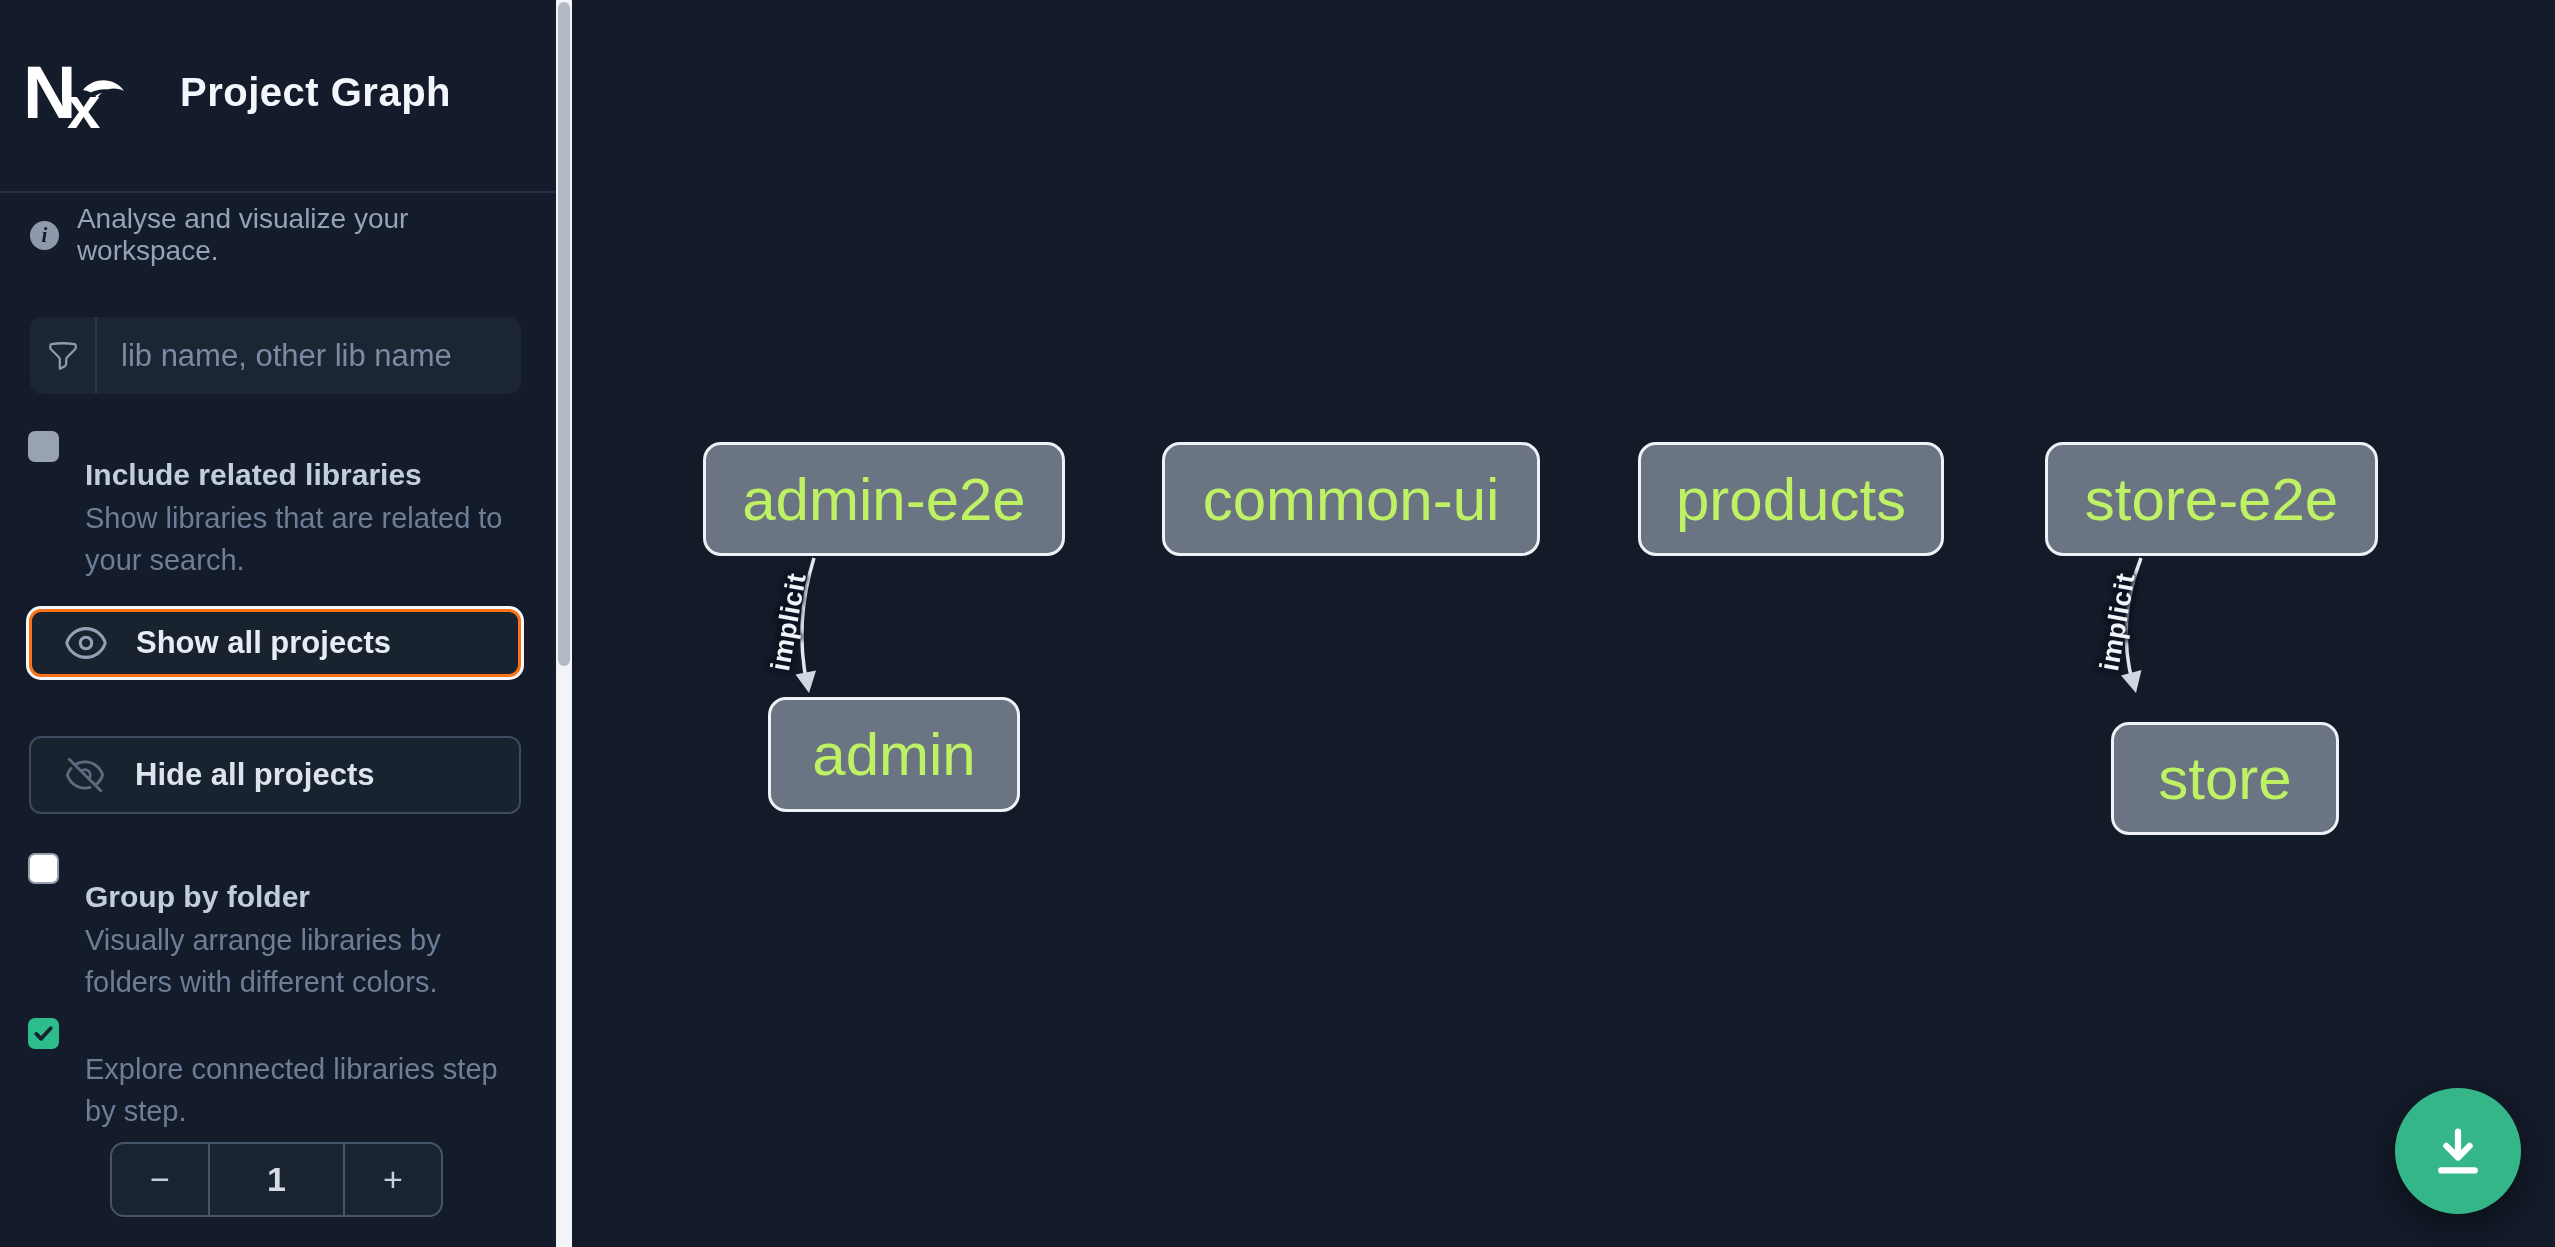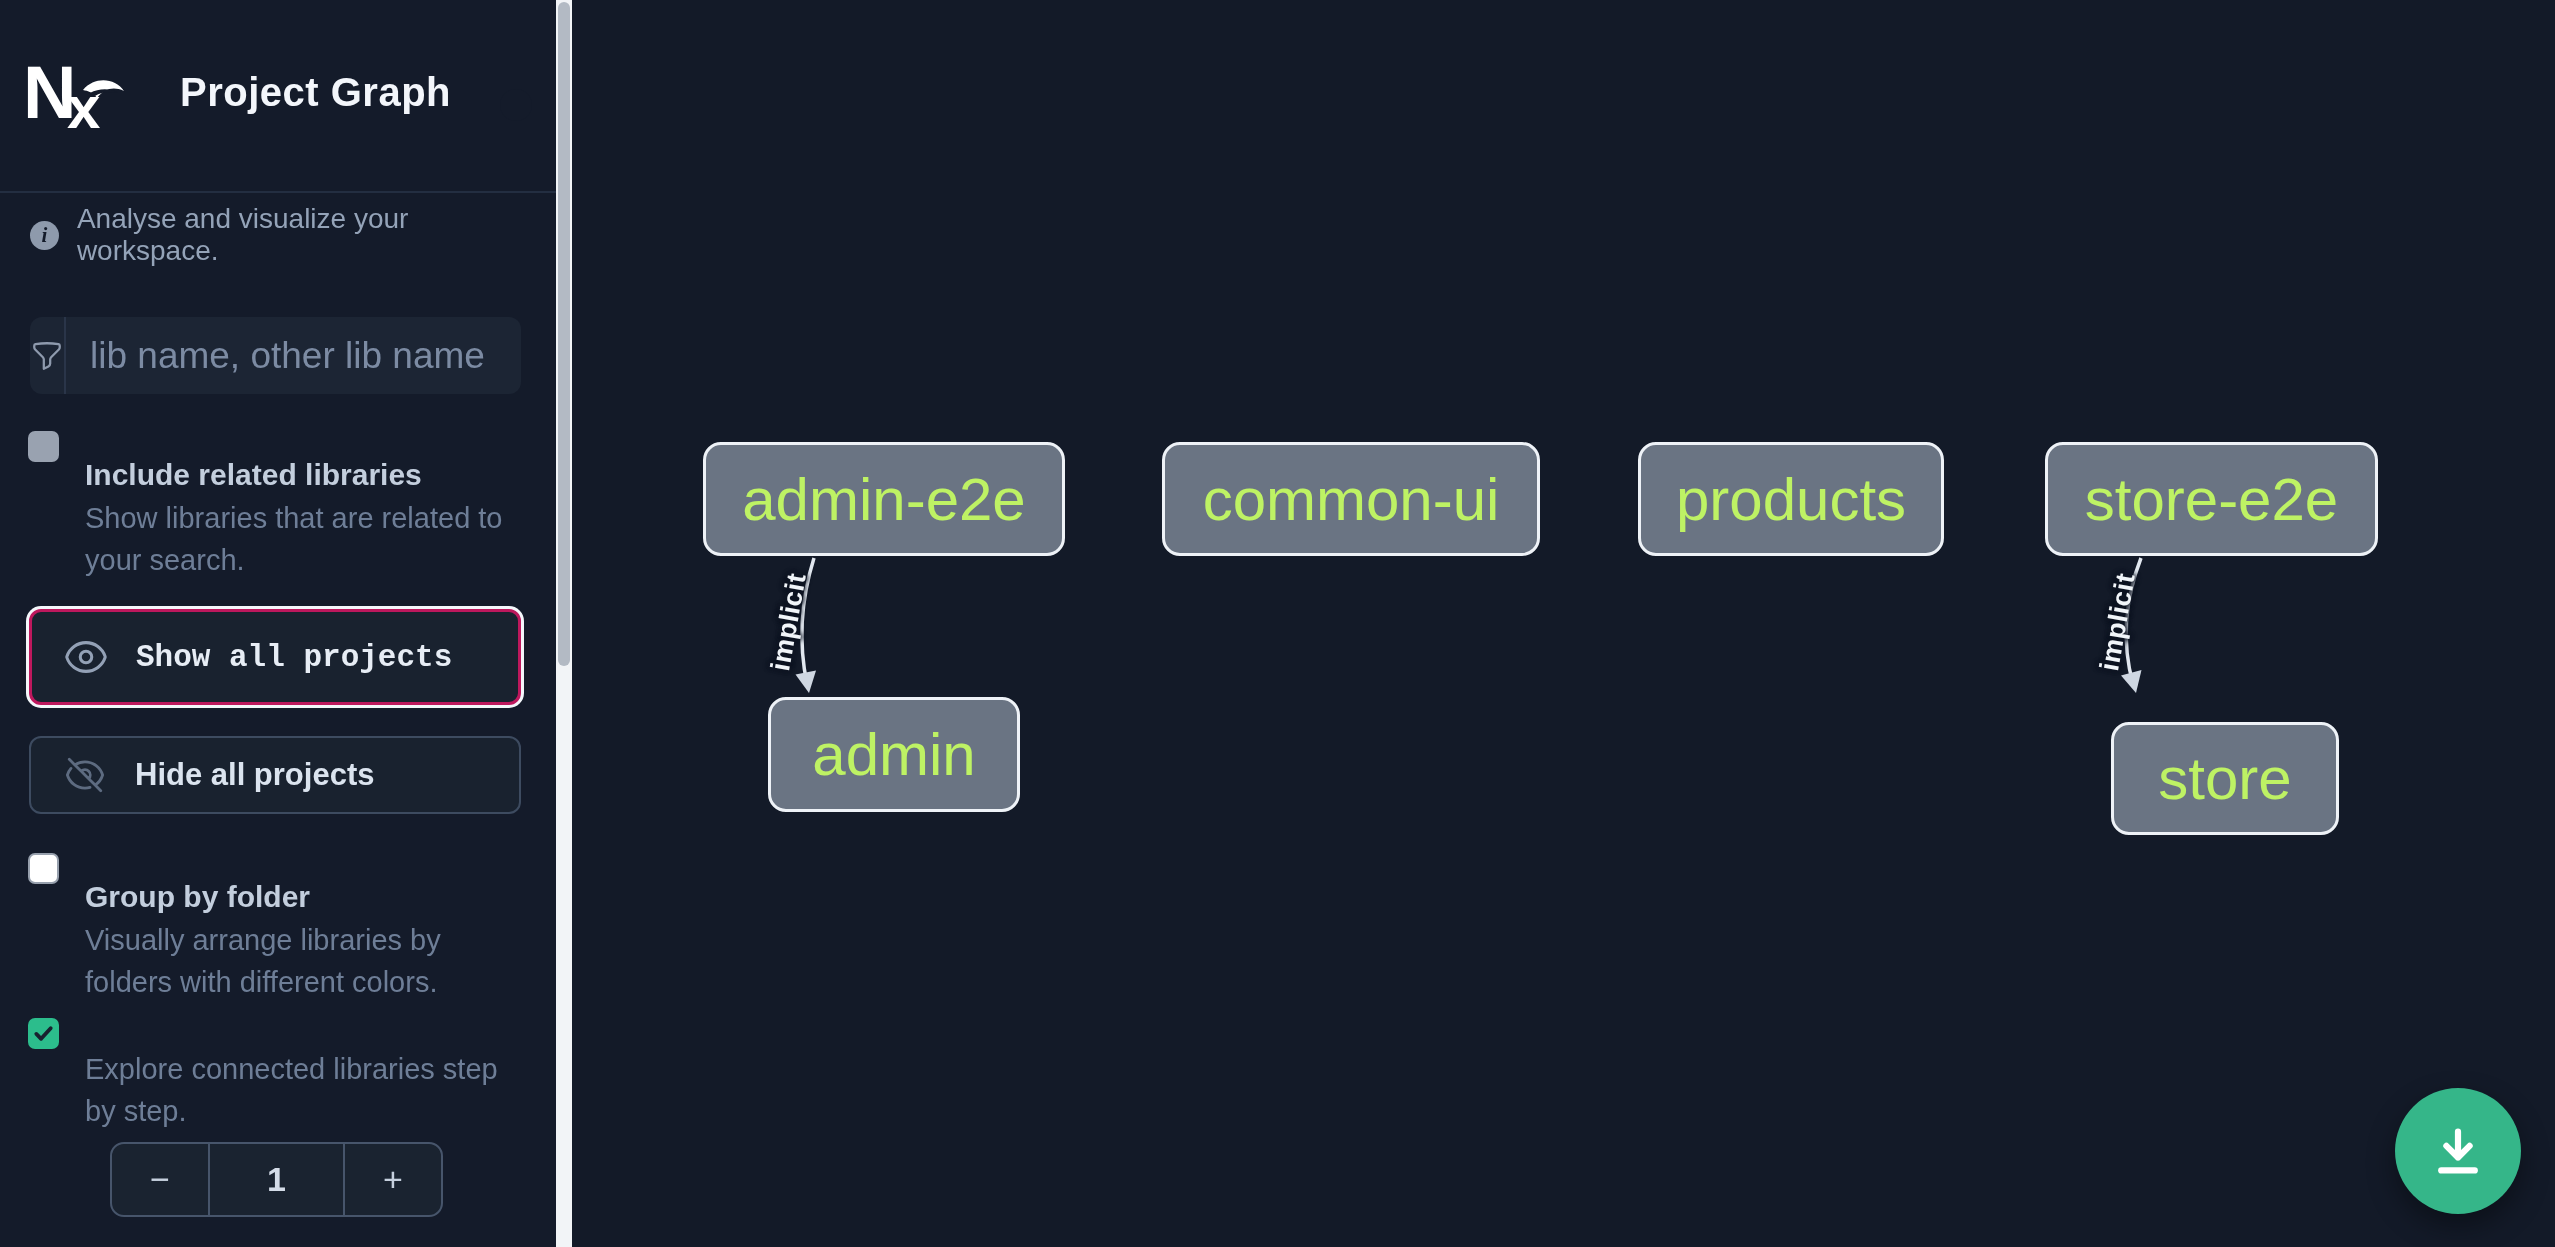--- a/index.html
+++ b/index.html
@@ -19,42 +19,42 @@
   .tagline{position:absolute;left:30px;top:203px;display:flex;align-items:center;gap:18px;}
   .info-icon{width:29px;height:29px;border-radius:50%;background:#8e9aac;color:#141b2a;
              display:flex;align-items:center;justify-content:center;font-size:21px;font-weight:800;font-family:"Liberation Serif",serif;font-style:italic;}
   .tagline-text{font-size:28px;color:#94a3b8;font-weight:500;}
 
   .search{position:absolute;left:30px;top:317px;width:491px;height:77px;background:#1c2534;border-radius:12px;
           display:flex;align-items:stretch;overflow:hidden;}
   .search-icon-cell{width:65px;display:flex;align-items:center;justify-content:center;border-right:2px solid #2a3549;color:#8e9aad;}
   .search-icon-cell svg{width:34px;height:34px;}
   .search input{flex:1;background:transparent;border:none;outline:none;padding:0 0 0 24px;
-                font-size:37px;color:#3b82f6;font-family:"Liberation Sans",sans-serif;}
+                font-size:31px;color:#3b82f6;font-family:"Liberation Sans",sans-serif;}
   .search input::placeholder{color:#7c8ba3;opacity:1;}
 
   .opt{position:absolute;left:28px;display:flex;gap:26px;}
   .opt-box{flex:0 0 auto;width:31px;height:31px;border-radius:7px;margin-top:2px;cursor:pointer;}
   .box-dim{background:#99a2b0;}
   .box-white{background:#ffffff;border:2px solid #97a0ad;width:27px;height:27px;}
   .box-green{background:#2cbd8c;display:flex;align-items:center;justify-content:center;}
   .box-green svg{width:23px;height:23px;}
   .opt-text{width:447px;margin-top:28px;}
   .opt-label{font-size:30px;font-weight:600;color:#c3cedd;line-height:36px;cursor:pointer;}
   .opt-desc{font-size:29px;color:#6e7e97;line-height:42px;margin-top:4px;}
 
   #opt-related{top:429px;}
   #opt-folder{top:851px;}
   #opt-proximity{top:1016px;}
 
   .sb-btn{position:absolute;left:29px;width:492px;border-radius:12px;background:#19222f;
           display:flex;align-items:center;cursor:pointer;font-family:"Liberation Sans",sans-serif;}
   .sb-btn .btn-icon{width:48px;margin-left:24px;display:flex;align-items:center;justify-content:center;}
   .sb-btn .btn-label{margin-left:26px;font-size:31px;font-weight:600;}
-  #btn-show{top:609px;height:96px;border:3px solid #be185d;box-shadow:0 0 0 3px #f4f7fb;box-sizing:border-box;font-family:Liberation Mono, monospace;}
+  #btn-show{top:609px;height:68px;border:3px solid #f97316;box-shadow:0 0 0 3px #f4f7fb;box-sizing:border-box;}
   #btn-show .btn-icon{color:#93a1b6;}
   #btn-show .btn-icon svg{width:46px;height:46px;}
   #btn-show .btn-label{color:#e7edf5;}
   #btn-hide{top:736px;height:78px;border:2px solid #3d4b60;box-sizing:border-box;}
   #btn-hide .btn-icon{color:#5d6b80;}
   #btn-hide .btn-icon svg{width:42px;height:42px;}
   #btn-hide .btn-label{color:#dbe4ef;}
 
   .stepper{position:absolute;left:110px;top:1142px;width:333px;height:75px;border:2px solid #47556b;
            border-radius:14px;background:#1a2330;display:flex;box-sizing:border-box;overflow:hidden;}

